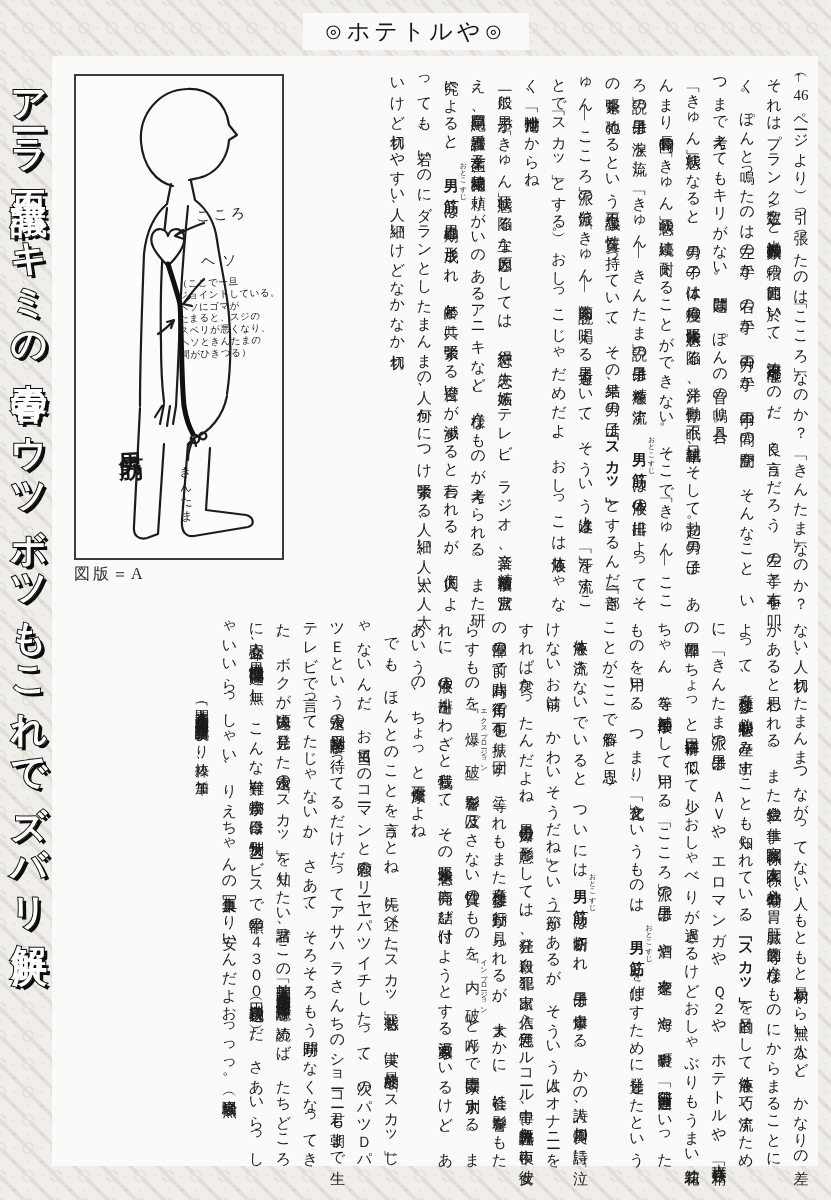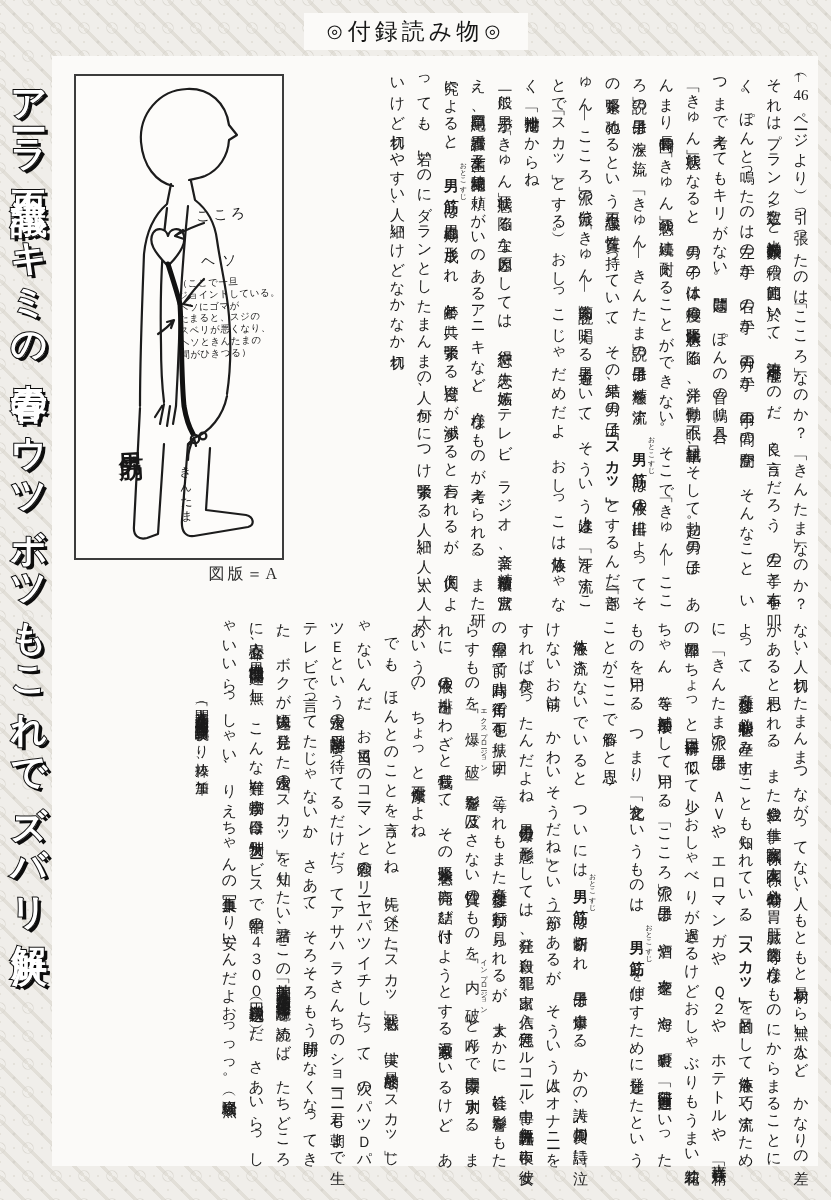--- a/index.html
+++ b/index.html
@@ -36,21 +36,21 @@
     font-family:"Liberation Sans",sans-serif;font-weight:900;
     font-size:36px;line-height:54px;letter-spacing:5px;
     color:#ffffff;-webkit-text-stroke:2px #0d0d0d;paint-order:stroke fill;
     text-shadow:3.5px 3px 0 #0d0d0d;
   }
   .figure-box{
     position:absolute;left:22px;top:18px;width:206px;height:482px;
     border:2px solid #3c3c3c;background:#fdfcfa;
   }
   .figure-caption{
-    position:absolute;left:22px;top:508px;width:206px;text-align:right;
+    position:absolute;left:22px;top:508px;width:206px;text-align:left;
     font-size:16px;letter-spacing:3px;color:#2e2e2e;
   }
   .fig-label{position:absolute;font-family:"Liberation Sans",sans-serif;color:#171717;}
   .lbl-kokoro{left:120px;top:130px;font-size:14px;letter-spacing:3px;transform:rotate(-4deg);}
   .lbl-heso{left:125px;top:176px;font-size:14px;letter-spacing:7px;transform:rotate(-3deg);}
   .heso-note{left:103px;top:200px;font-size:9.5px;line-height:11.8px;letter-spacing:0.5px;transform:rotate(-2deg);}
   .lbl-otokosuji{left:38px;top:356px;writing-mode:vertical-rl;font-size:25px;font-weight:800;letter-spacing:4px;transform:rotate(-3deg);}
   .lbl-kintama{left:101px;top:382px;writing-mode:vertical-rl;font-size:12px;letter-spacing:1px;transform:rotate(-2deg);}
   .vtext{
     writing-mode:vertical-rl;text-orientation:mixed;
@@ -71,21 +71,21 @@
   ruby rt{font-family:"Liberation Sans",sans-serif;font-weight:400;font-size:7px;letter-spacing:0;}
   .tcy{text-combine-upright:all;}
   svg .stroke{fill:none;stroke:#1c1c1c;stroke-width:2.2;stroke-linecap:round;stroke-linejoin:round;}
   svg .thick{fill:none;stroke:#111;stroke-width:5;stroke-linecap:round;}
 </style>
 </head>
 <body>
 
 <div class="pattern-bg"></div>
 
-<div class="header-title">⊙付録読み物⊙</div>
+<div class="header-title">⊙ホテトルや⊙</div>
 
 <div class="side-title">アーラ不思議　キミの青春のウツボツもこれでズバリ解決</div>
 
 <div class="content-area">
 
   <div class="figure-box">
     <svg width="206" height="482" viewBox="0 0 206 482">
 
       <path class="stroke" d="M97 110 C80 106 67 90 65 66 C63 38 83 14 111 13 C134 12 150 27 153 49 L161 59 L153 64 C152 80 143 94 129 100 C124 102 118 103 113 104"></path>
 

